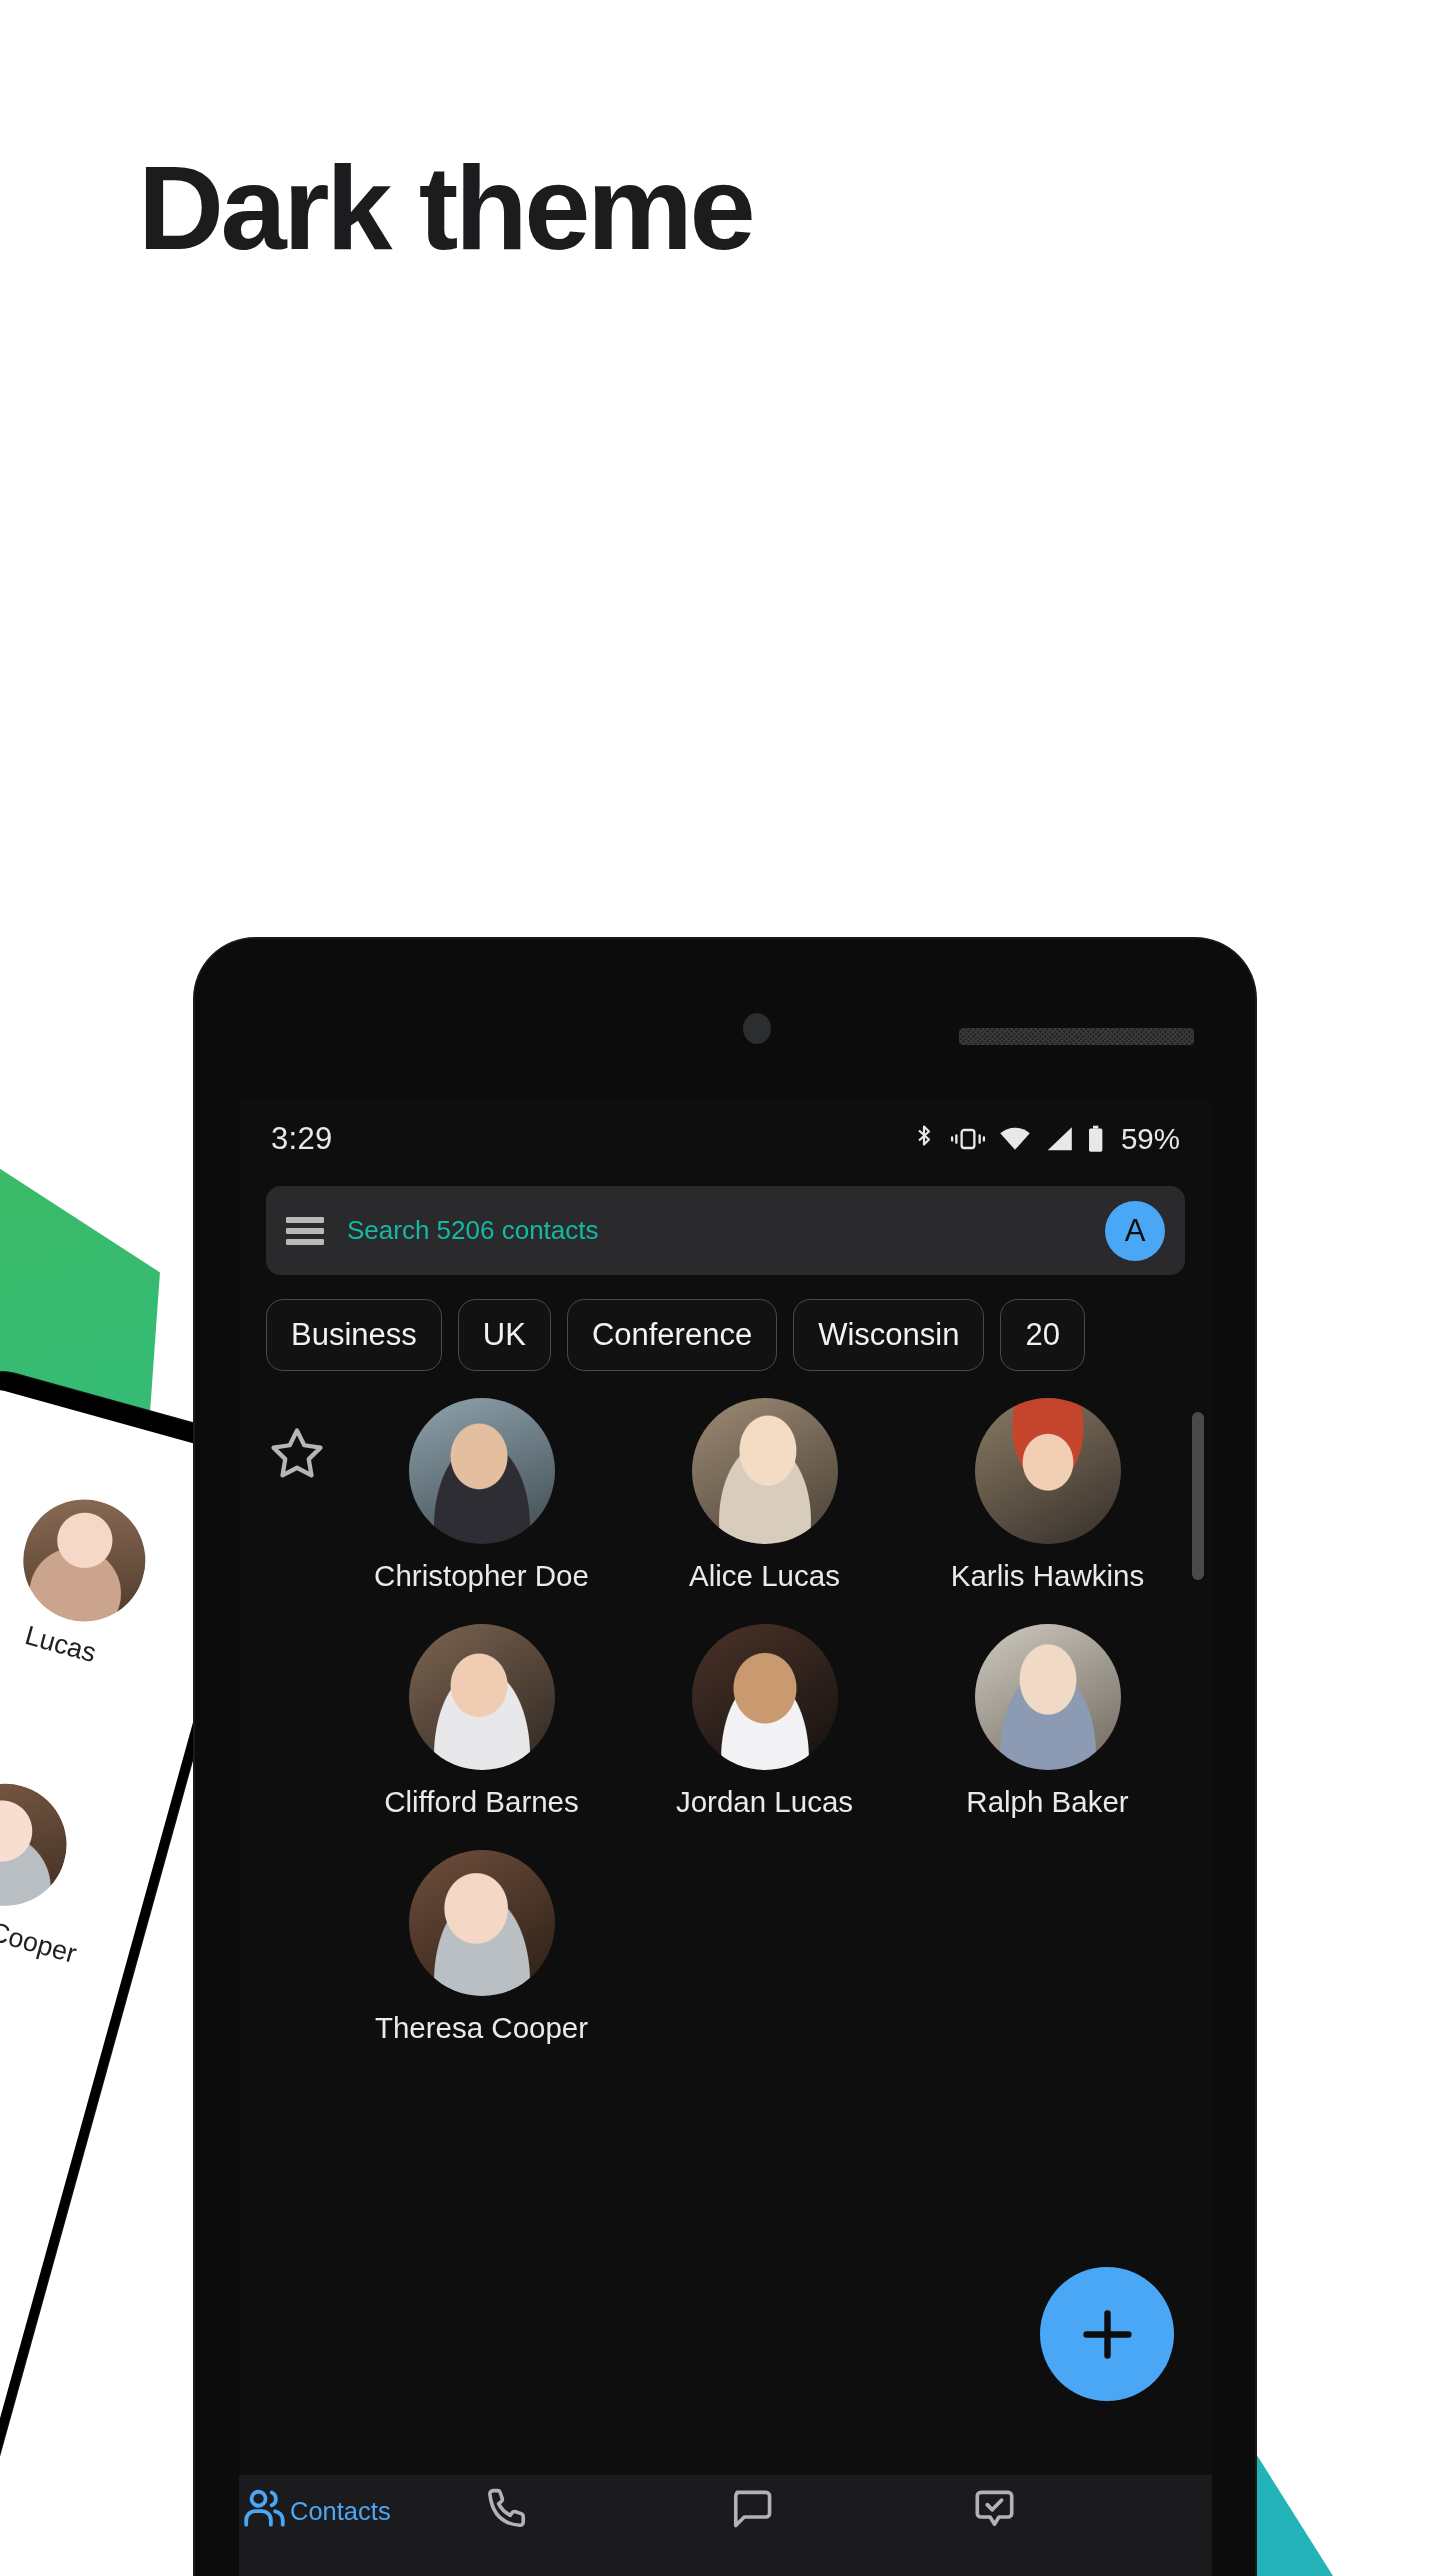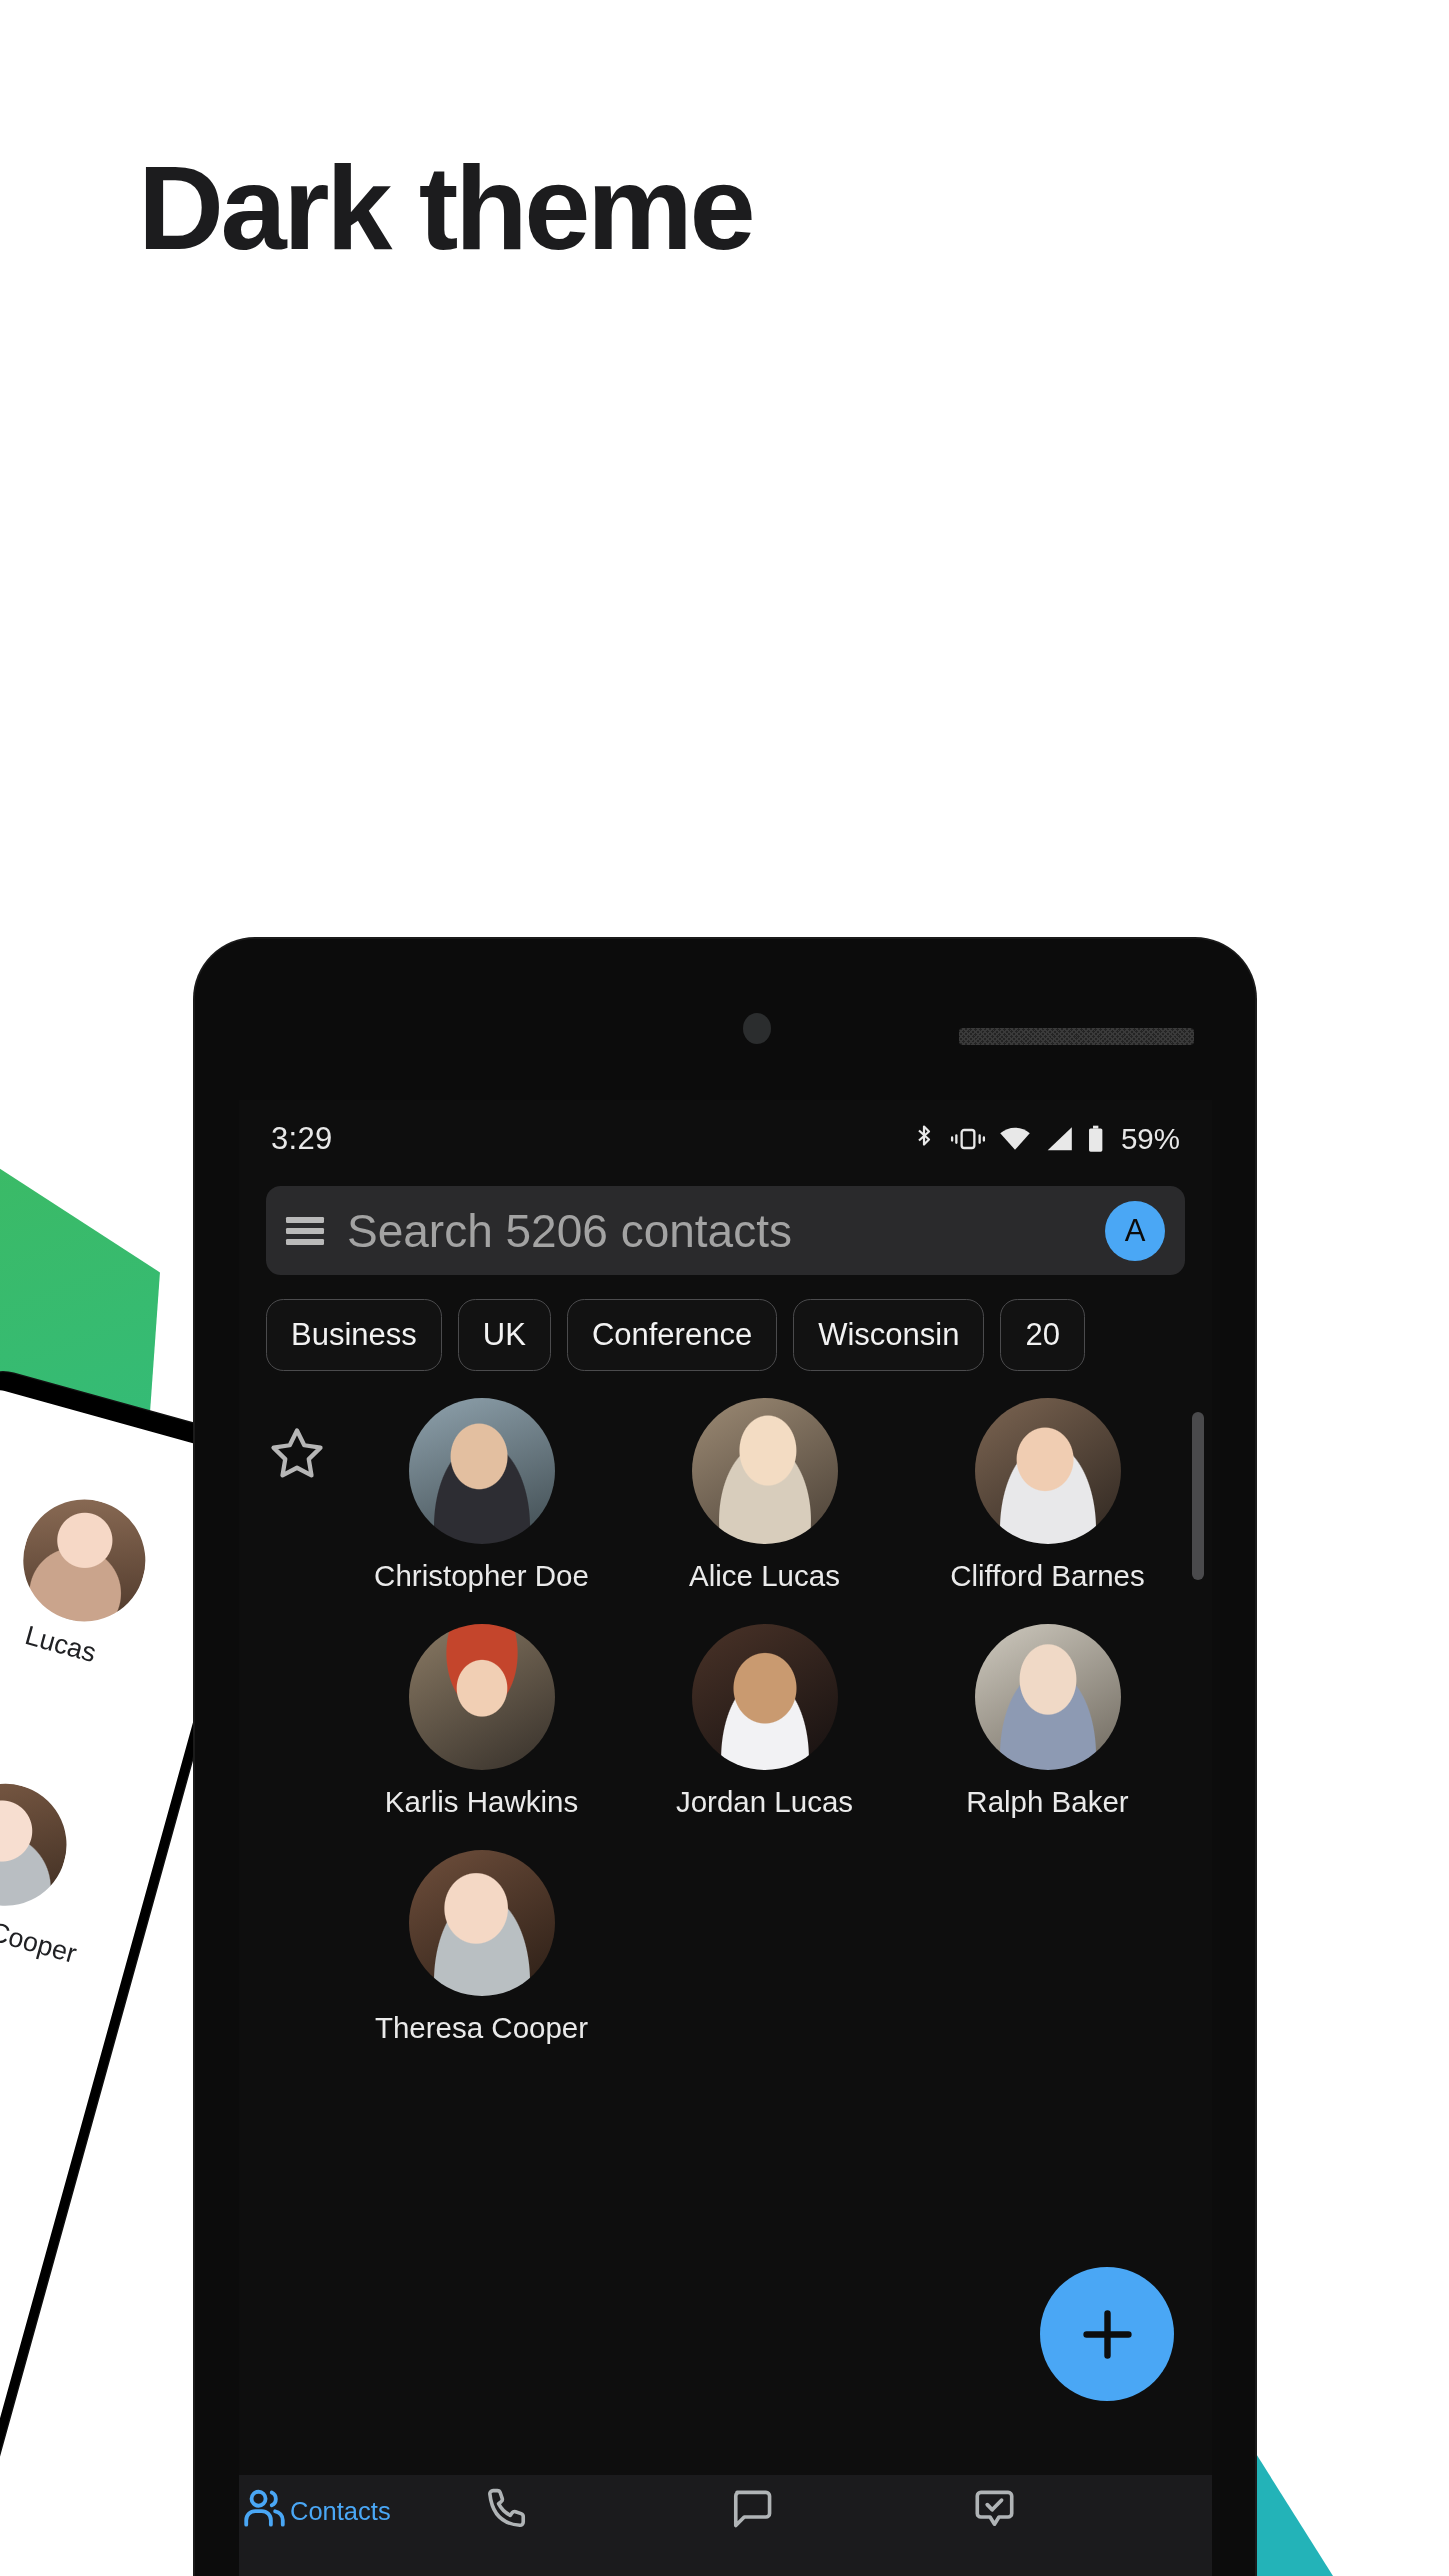--- a/index.html
+++ b/index.html
@@ -113,21 +113,21 @@
 
   
   .searchbar{
     position:relative;margin:9.4px 27px 0 27px;
     height:89px;border-radius:14.8px;background:#2a2a2c;
     display:flex;align-items:center;padding:0 20px;box-sizing:border-box;
   }
   .ham{width:38px;height:28px;display:flex;flex-direction:column;
        justify-content:space-between;margin-right:23px;flex:0 0 auto;}
   .ham i{display:block;height:6px;background:#b9b9b9;border-radius:1.3px;}
-  .search-text{color:#a3a3a3;font-size:46px;flex:1;white-space:nowrap;overflow:hidden;}
+  .search-text{color:#14b8a6;font-size:26px;flex:1;white-space:nowrap;overflow:hidden;}
   .avatar-badge{
     width:60px;height:60px;border-radius:50%;background:#4aa7f5;
     display:flex;align-items:center;justify-content:center;
     color:#0c0c0c;font-size:31px;flex:0 0 auto;
   }
 
   
   .chips{
     display:flex;gap:16px;margin:24px 0 0 27px;
     overflow:hidden;white-space:nowrap;
@@ -311,26 +311,26 @@
       <div class="cell">
         <div class="cell-avatar p2"></div>
         <div class="cell-name">Christopher Doe</div>
       </div>
       <div class="cell">
         <div class="cell-avatar p3"></div>
         <div class="cell-name">Alice Lucas</div>
       </div>
 
       <div class="cell">
+        <div class="cell-avatar p5"></div>
+        <div class="cell-name">Karlis Hawkins</div>
+      </div>
+      <div class="cell">
         <div class="cell-avatar p4"></div>
         <div class="cell-name">Clifford Barnes</div>
-      </div>
-      <div class="cell">
-        <div class="cell-avatar p5"></div>
-        <div class="cell-name">Karlis Hawkins</div>
       </div>
       <div class="cell">
         <div class="cell-avatar p6"></div>
         <div class="cell-name">Jordan Lucas</div>
       </div>
 
       <div class="cell">
         <div class="cell-avatar p8"></div>
         <div class="cell-name">Ralph Baker</div>
       </div>

